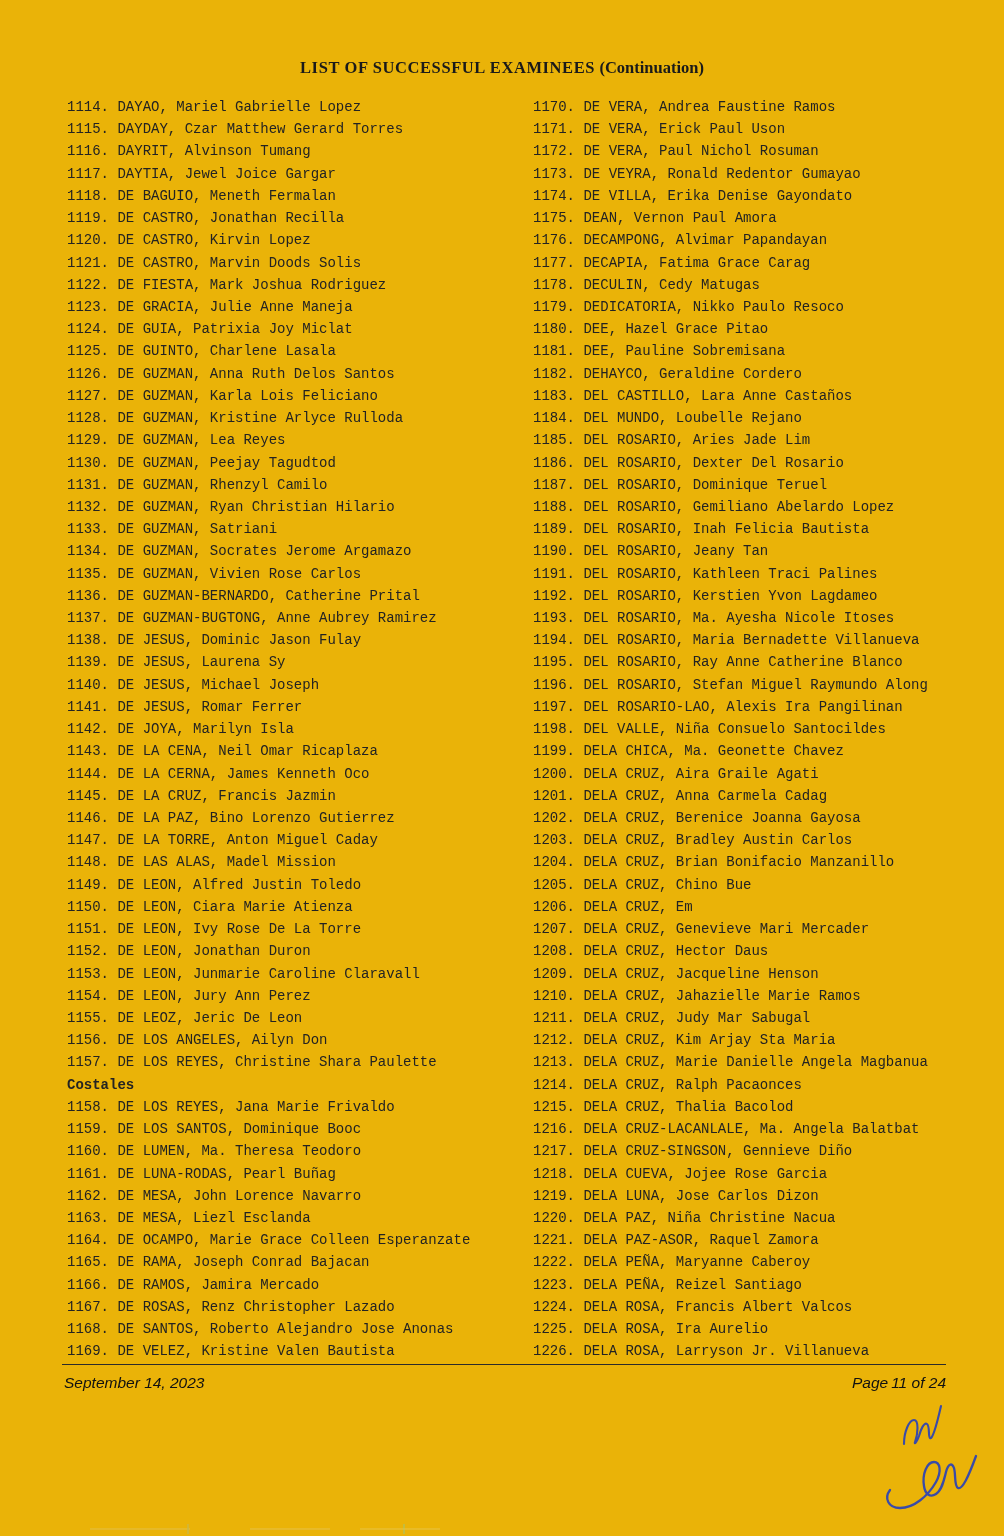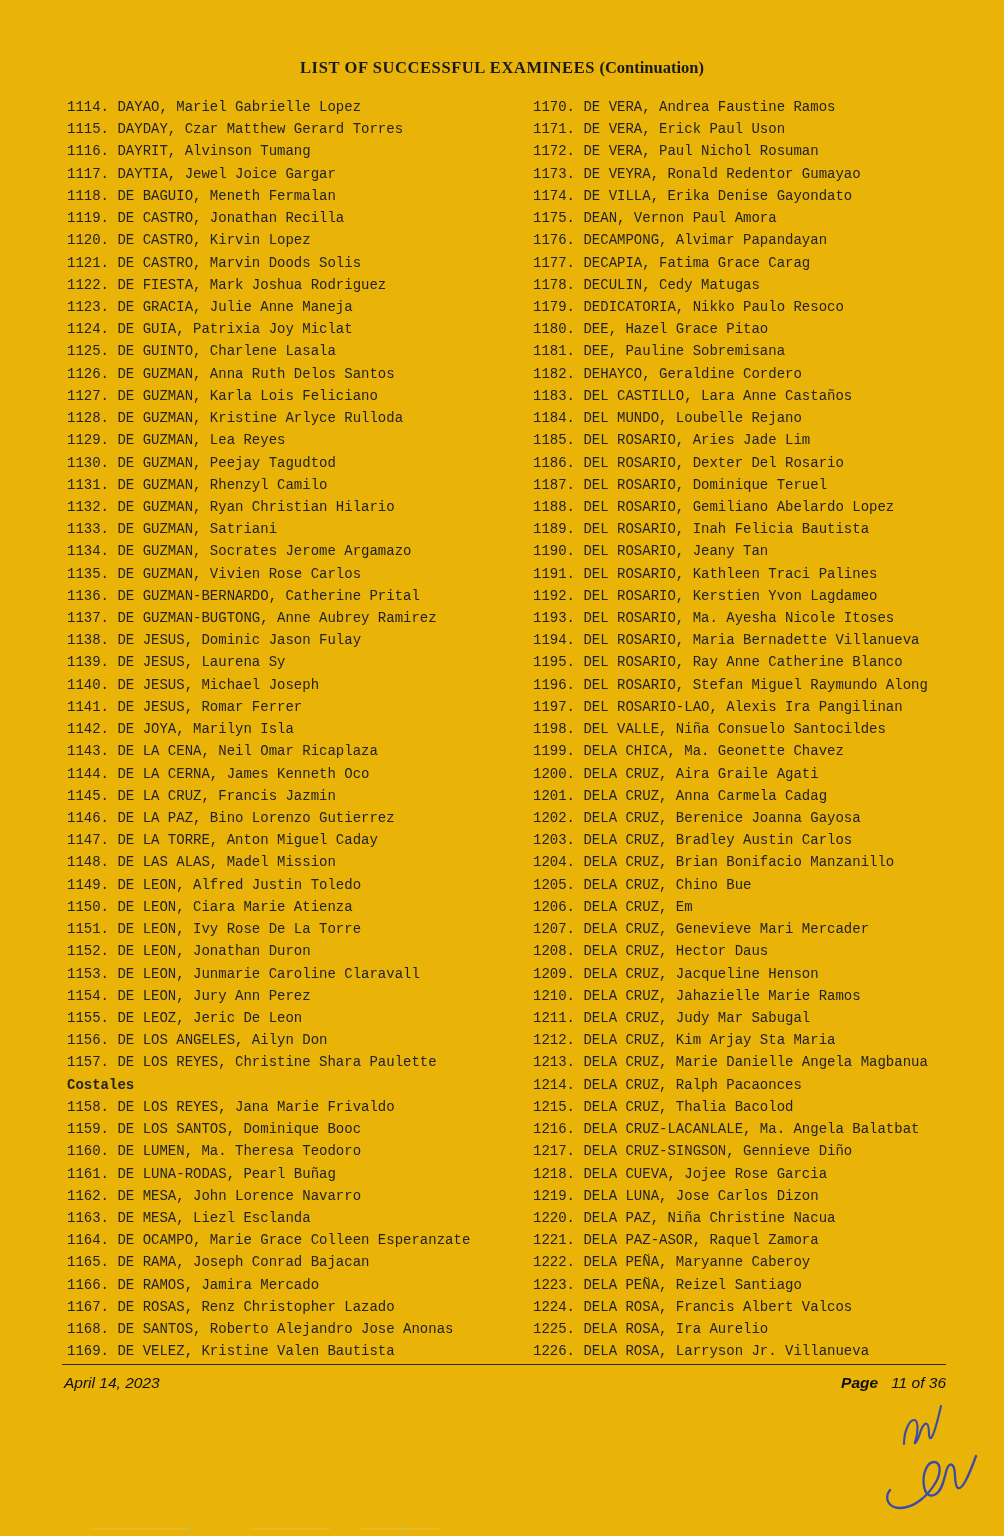--- a/index.html
+++ b/index.html
@@ -96,21 +96,21 @@
     left: 2px;
     top: 0;
     white-space: nowrap;
   }
   .footer-page {
     position: absolute;
     right: 0px;
     top: 0;
     white-space: nowrap;
   }
-  .footer-page .pg-label { margin-right: 13px; font-weight: bold; }
+  .footer-page .pg-label { margin-right: 3px; }
 
   
   .sig {
     position: absolute;
     pointer-events: none;
   }
   .sig-initial { left: 898px; top: 1398px; width: 48px; height: 52px; }
   .sig-main    { left: 880px; top: 1438px; width: 110px; height: 78px; }
 
   
@@ -132,22 +132,22 @@
     <span class="hdr-main">LIST OF SUCCESSFUL EXAMINEES</span><span> </span><span class="hdr-cont">(Continuation)</span>
   </div>
 
   <div class="columns">
     <div class="col col-left" id="col-left"><div class="entry"><span class="num">1114.</span> <span class="nm">DAYAO, Mariel Gabrielle Lopez</span></div><div class="entry"><span class="num">1115.</span> <span class="nm">DAYDAY, Czar Matthew Gerard Torres</span></div><div class="entry"><span class="num">1116.</span> <span class="nm">DAYRIT, Alvinson Tumang</span></div><div class="entry"><span class="num">1117.</span> <span class="nm">DAYTIA, Jewel Joice Gargar</span></div><div class="entry"><span class="num">1118.</span> <span class="nm">DE BAGUIO, Meneth Fermalan</span></div><div class="entry"><span class="num">1119.</span> <span class="nm">DE CASTRO, Jonathan Recilla</span></div><div class="entry"><span class="num">1120.</span> <span class="nm">DE CASTRO, Kirvin Lopez</span></div><div class="entry"><span class="num">1121.</span> <span class="nm">DE CASTRO, Marvin Doods Solis</span></div><div class="entry"><span class="num">1122.</span> <span class="nm">DE FIESTA, Mark Joshua Rodriguez</span></div><div class="entry"><span class="num">1123.</span> <span class="nm">DE GRACIA, Julie Anne Maneja</span></div><div class="entry"><span class="num">1124.</span> <span class="nm">DE GUIA, Patrixia Joy Miclat</span></div><div class="entry"><span class="num">1125.</span> <span class="nm">DE GUINTO, Charlene Lasala</span></div><div class="entry"><span class="num">1126.</span> <span class="nm">DE GUZMAN, Anna Ruth Delos Santos</span></div><div class="entry"><span class="num">1127.</span> <span class="nm">DE GUZMAN, Karla Lois Feliciano</span></div><div class="entry"><span class="num">1128.</span> <span class="nm">DE GUZMAN, Kristine Arlyce Rulloda</span></div><div class="entry"><span class="num">1129.</span> <span class="nm">DE GUZMAN, Lea Reyes</span></div><div class="entry"><span class="num">1130.</span> <span class="nm">DE GUZMAN, Peejay Tagudtod</span></div><div class="entry"><span class="num">1131.</span> <span class="nm">DE GUZMAN, Rhenzyl Camilo</span></div><div class="entry"><span class="num">1132.</span> <span class="nm">DE GUZMAN, Ryan Christian Hilario</span></div><div class="entry"><span class="num">1133.</span> <span class="nm">DE GUZMAN, Satriani</span></div><div class="entry"><span class="num">1134.</span> <span class="nm">DE GUZMAN, Socrates Jerome Argamazo</span></div><div class="entry"><span class="num">1135.</span> <span class="nm">DE GUZMAN, Vivien Rose Carlos</span></div><div class="entry"><span class="num">1136.</span> <span class="nm">DE GUZMAN-BERNARDO, Catherine Prital</span></div><div class="entry"><span class="num">1137.</span> <span class="nm">DE GUZMAN-BUGTONG, Anne Aubrey Ramirez</span></div><div class="entry"><span class="num">1138.</span> <span class="nm">DE JESUS, Dominic Jason Fulay</span></div><div class="entry"><span class="num">1139.</span> <span class="nm">DE JESUS, Laurena Sy</span></div><div class="entry"><span class="num">1140.</span> <span class="nm">DE JESUS, Michael Joseph</span></div><div class="entry"><span class="num">1141.</span> <span class="nm">DE JESUS, Romar Ferrer</span></div><div class="entry"><span class="num">1142.</span> <span class="nm">DE JOYA, Marilyn Isla</span></div><div class="entry"><span class="num">1143.</span> <span class="nm">DE LA CENA, Neil Omar Ricaplaza</span></div><div class="entry"><span class="num">1144.</span> <span class="nm">DE LA CERNA, James Kenneth Oco</span></div><div class="entry"><span class="num">1145.</span> <span class="nm">DE LA CRUZ, Francis Jazmin</span></div><div class="entry"><span class="num">1146.</span> <span class="nm">DE LA PAZ, Bino Lorenzo Gutierrez</span></div><div class="entry"><span class="num">1147.</span> <span class="nm">DE LA TORRE, Anton Miguel Caday</span></div><div class="entry"><span class="num">1148.</span> <span class="nm">DE LAS ALAS, Madel Mission</span></div><div class="entry"><span class="num">1149.</span> <span class="nm">DE LEON, Alfred Justin Toledo</span></div><div class="entry"><span class="num">1150.</span> <span class="nm">DE LEON, Ciara Marie Atienza</span></div><div class="entry"><span class="num">1151.</span> <span class="nm">DE LEON, Ivy Rose De La Torre</span></div><div class="entry"><span class="num">1152.</span> <span class="nm">DE LEON, Jonathan Duron</span></div><div class="entry"><span class="num">1153.</span> <span class="nm">DE LEON, Junmarie Caroline Claravall</span></div><div class="entry"><span class="num">1154.</span> <span class="nm">DE LEON, Jury Ann Perez</span></div><div class="entry"><span class="num">1155.</span> <span class="nm">DE LEOZ, Jeric De Leon</span></div><div class="entry"><span class="num">1156.</span> <span class="nm">DE LOS ANGELES, Ailyn Don</span></div><div class="entry"><span class="num">1157.</span> <span class="nm">DE LOS REYES, Christine Shara Paulette</span></div><div class="entry-wrap">Costales</div><div class="entry"><span class="num">1158.</span> <span class="nm">DE LOS REYES, Jana Marie Frivaldo</span></div><div class="entry"><span class="num">1159.</span> <span class="nm">DE LOS SANTOS, Dominique Booc</span></div><div class="entry"><span class="num">1160.</span> <span class="nm">DE LUMEN, Ma. Theresa Teodoro</span></div><div class="entry"><span class="num">1161.</span> <span class="nm">DE LUNA-RODAS, Pearl Buñag</span></div><div class="entry"><span class="num">1162.</span> <span class="nm">DE MESA, John Lorence Navarro</span></div><div class="entry"><span class="num">1163.</span> <span class="nm">DE MESA, Liezl Esclanda</span></div><div class="entry"><span class="num">1164.</span> <span class="nm">DE OCAMPO, Marie Grace Colleen Esperanzate</span></div><div class="entry"><span class="num">1165.</span> <span class="nm">DE RAMA, Joseph Conrad Bajacan</span></div><div class="entry"><span class="num">1166.</span> <span class="nm">DE RAMOS, Jamira Mercado</span></div><div class="entry"><span class="num">1167.</span> <span class="nm">DE ROSAS, Renz Christopher Lazado</span></div><div class="entry"><span class="num">1168.</span> <span class="nm">DE SANTOS, Roberto Alejandro Jose Anonas</span></div><div class="entry"><span class="num">1169.</span> <span class="nm">DE VELEZ, Kristine Valen Bautista</span></div></div>
     <div class="col col-right" id="col-right"><div class="entry"><span class="num">1170.</span> <span class="nm">DE VERA, Andrea Faustine Ramos</span></div><div class="entry"><span class="num">1171.</span> <span class="nm">DE VERA, Erick Paul Uson</span></div><div class="entry"><span class="num">1172.</span> <span class="nm">DE VERA, Paul Nichol Rosuman</span></div><div class="entry"><span class="num">1173.</span> <span class="nm">DE VEYRA, Ronald Redentor Gumayao</span></div><div class="entry"><span class="num">1174.</span> <span class="nm">DE VILLA, Erika Denise Gayondato</span></div><div class="entry"><span class="num">1175.</span> <span class="nm">DEAN, Vernon Paul Amora</span></div><div class="entry"><span class="num">1176.</span> <span class="nm">DECAMPONG, Alvimar Papandayan</span></div><div class="entry"><span class="num">1177.</span> <span class="nm">DECAPIA, Fatima Grace Carag</span></div><div class="entry"><span class="num">1178.</span> <span class="nm">DECULIN, Cedy Matugas</span></div><div class="entry"><span class="num">1179.</span> <span class="nm">DEDICATORIA, Nikko Paulo Resoco</span></div><div class="entry"><span class="num">1180.</span> <span class="nm">DEE, Hazel Grace Pitao</span></div><div class="entry"><span class="num">1181.</span> <span class="nm">DEE, Pauline Sobremisana</span></div><div class="entry"><span class="num">1182.</span> <span class="nm">DEHAYCO, Geraldine Cordero</span></div><div class="entry"><span class="num">1183.</span> <span class="nm">DEL CASTILLO, Lara Anne Castaños</span></div><div class="entry"><span class="num">1184.</span> <span class="nm">DEL MUNDO, Loubelle Rejano</span></div><div class="entry"><span class="num">1185.</span> <span class="nm">DEL ROSARIO, Aries Jade Lim</span></div><div class="entry"><span class="num">1186.</span> <span class="nm">DEL ROSARIO, Dexter Del Rosario</span></div><div class="entry"><span class="num">1187.</span> <span class="nm">DEL ROSARIO, Dominique Teruel</span></div><div class="entry"><span class="num">1188.</span> <span class="nm">DEL ROSARIO, Gemiliano Abelardo Lopez</span></div><div class="entry"><span class="num">1189.</span> <span class="nm">DEL ROSARIO, Inah Felicia Bautista</span></div><div class="entry"><span class="num">1190.</span> <span class="nm">DEL ROSARIO, Jeany Tan</span></div><div class="entry"><span class="num">1191.</span> <span class="nm">DEL ROSARIO, Kathleen Traci Palines</span></div><div class="entry"><span class="num">1192.</span> <span class="nm">DEL ROSARIO, Kerstien Yvon Lagdameo</span></div><div class="entry"><span class="num">1193.</span> <span class="nm">DEL ROSARIO, Ma. Ayesha Nicole Itoses</span></div><div class="entry"><span class="num">1194.</span> <span class="nm">DEL ROSARIO, Maria Bernadette Villanueva</span></div><div class="entry"><span class="num">1195.</span> <span class="nm">DEL ROSARIO, Ray Anne Catherine Blanco</span></div><div class="entry"><span class="num">1196.</span> <span class="nm">DEL ROSARIO, Stefan Miguel Raymundo Along</span></div><div class="entry"><span class="num">1197.</span> <span class="nm">DEL ROSARIO-LAO, Alexis Ira Pangilinan</span></div><div class="entry"><span class="num">1198.</span> <span class="nm">DEL VALLE, Niña Consuelo Santocildes</span></div><div class="entry"><span class="num">1199.</span> <span class="nm">DELA CHICA, Ma. Geonette Chavez</span></div><div class="entry"><span class="num">1200.</span> <span class="nm">DELA CRUZ, Aira Graile Agati</span></div><div class="entry"><span class="num">1201.</span> <span class="nm">DELA CRUZ, Anna Carmela Cadag</span></div><div class="entry"><span class="num">1202.</span> <span class="nm">DELA CRUZ, Berenice Joanna Gayosa</span></div><div class="entry"><span class="num">1203.</span> <span class="nm">DELA CRUZ, Bradley Austin Carlos</span></div><div class="entry"><span class="num">1204.</span> <span class="nm">DELA CRUZ, Brian Bonifacio Manzanillo</span></div><div class="entry"><span class="num">1205.</span> <span class="nm">DELA CRUZ, Chino Bue</span></div><div class="entry"><span class="num">1206.</span> <span class="nm">DELA CRUZ, Em</span></div><div class="entry"><span class="num">1207.</span> <span class="nm">DELA CRUZ, Genevieve Mari Mercader</span></div><div class="entry"><span class="num">1208.</span> <span class="nm">DELA CRUZ, Hector Daus</span></div><div class="entry"><span class="num">1209.</span> <span class="nm">DELA CRUZ, Jacqueline Henson</span></div><div class="entry"><span class="num">1210.</span> <span class="nm">DELA CRUZ, Jahazielle Marie Ramos</span></div><div class="entry"><span class="num">1211.</span> <span class="nm">DELA CRUZ, Judy Mar Sabugal</span></div><div class="entry"><span class="num">1212.</span> <span class="nm">DELA CRUZ, Kim Arjay Sta Maria</span></div><div class="entry"><span class="num">1213.</span> <span class="nm">DELA CRUZ, Marie Danielle Angela Magbanua</span></div><div class="entry"><span class="num">1214.</span> <span class="nm">DELA CRUZ, Ralph Pacaonces</span></div><div class="entry"><span class="num">1215.</span> <span class="nm">DELA CRUZ, Thalia Bacolod</span></div><div class="entry"><span class="num">1216.</span> <span class="nm">DELA CRUZ-LACANLALE, Ma. Angela Balatbat</span></div><div class="entry"><span class="num">1217.</span> <span class="nm">DELA CRUZ-SINGSON, Gennieve Diño</span></div><div class="entry"><span class="num">1218.</span> <span class="nm">DELA CUEVA, Jojee Rose Garcia</span></div><div class="entry"><span class="num">1219.</span> <span class="nm">DELA LUNA, Jose Carlos Dizon</span></div><div class="entry"><span class="num">1220.</span> <span class="nm">DELA PAZ, Niña Christine Nacua</span></div><div class="entry"><span class="num">1221.</span> <span class="nm">DELA PAZ-ASOR, Raquel Zamora</span></div><div class="entry"><span class="num">1222.</span> <span class="nm">DELA PEÑA, Maryanne Caberoy</span></div><div class="entry"><span class="num">1223.</span> <span class="nm">DELA PEÑA, Reizel Santiago</span></div><div class="entry"><span class="num">1224.</span> <span class="nm">DELA ROSA, Francis Albert Valcos</span></div><div class="entry"><span class="num">1225.</span> <span class="nm">DELA ROSA, Ira Aurelio</span></div><div class="entry"><span class="num">1226.</span> <span class="nm">DELA ROSA, Larryson Jr. Villanueva</span></div></div>
   </div>
 
   <div class="footer-rule"></div>
   <div class="footer">
-    <span class="footer-date">April 14, 2023</span>
-    <span class="footer-page"><span class="pg-label">Page</span><span>11 of 36</span></span>
+    <span class="footer-date">September 14, 2023</span>
+    <span class="footer-page"><span class="pg-label">Page</span><span>11 of 24</span></span>
   </div>
 
   <svg class="sig sig-initial" viewBox="0 0 48 52">
     <path d="M6 46 C6 34, 11 22, 16 22 C21 22, 20 36, 17 44 C16 47, 19 44, 21 38 C23 31, 26 24, 29 26 C32 28, 30 38, 32 40 C34 42, 38 30, 43 8" fill="none" stroke="#3a4ba8" stroke-width="2.1" stroke-linecap="round" stroke-linejoin="round"></path>
   </svg>
 
   <svg class="sig sig-main" viewBox="0 0 110 78">
     <path d="M10 52 C4 60, 8 70, 20 70 C34 70, 48 58, 56 44 C62 33, 60 24, 54 24 C47 24, 42 36, 44 48 C45 56, 50 60, 56 56 C62 52, 64 42, 66 34 C68 26, 72 24, 74 30 C76 37, 74 48, 78 50 C82 52, 88 40, 96 18" fill="none" stroke="#3a4ba8" stroke-width="2.3" stroke-linecap="round" stroke-linejoin="round"></path>
   </svg>
 

